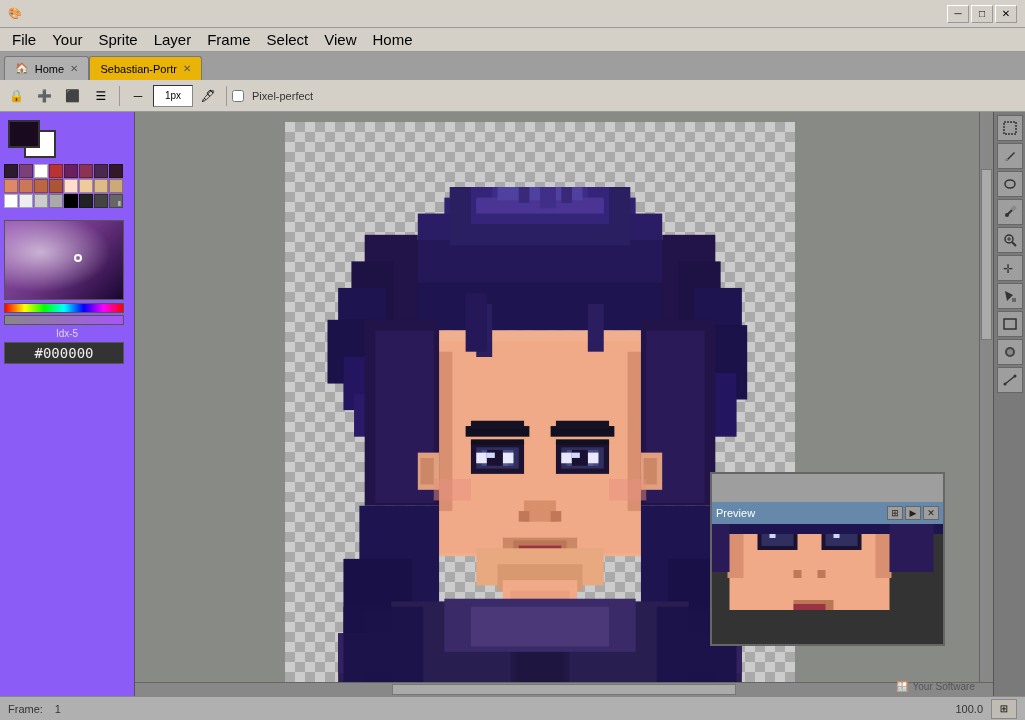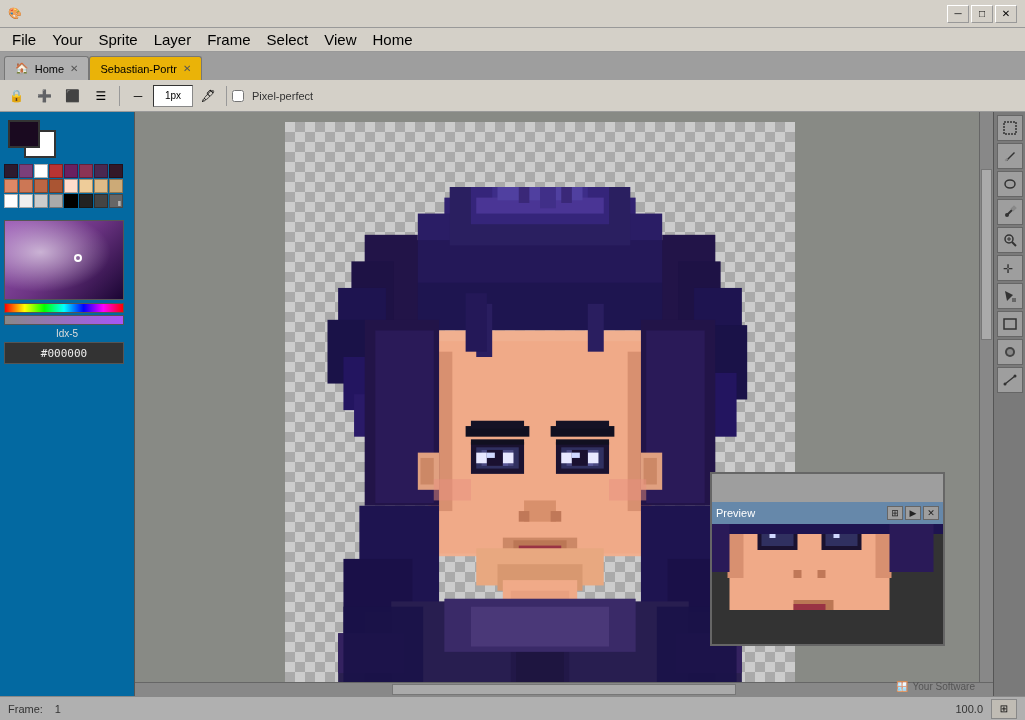--- a/index.html
+++ b/index.html
@@ -147,21 +147,21 @@
 
     
     #main-area {
       display: flex;
       height: calc(720px - 28px - 24px - 28px - 32px - 24px);
     }
 
     
     #left-panel {
       width: 135px;
-      background: #0369a1;
+      background: #8b5cf6;
       display: flex;
       flex-direction: column;
       border-right: 1px solid #555;
     }
 
     
     #palette-area {
       padding: 4px;
     }
     #palette-grid {
@@ -259,21 +259,21 @@
       margin-top: 3px;
       text-align: center;
     }
     #hex-input {
       width: 120px;
       height: 22px;
       background: #333;
       color: #eee;
       border: 1px solid #555;
       text-align: center;
-      font-size: 11px;
+      font-size: 14px;
       margin-top: 3px;
       font-family: monospace;
     }
 
     
     #canvas-area {
       flex: 1;
       background: #888a85;
       position: relative;
       overflow: hidden;

